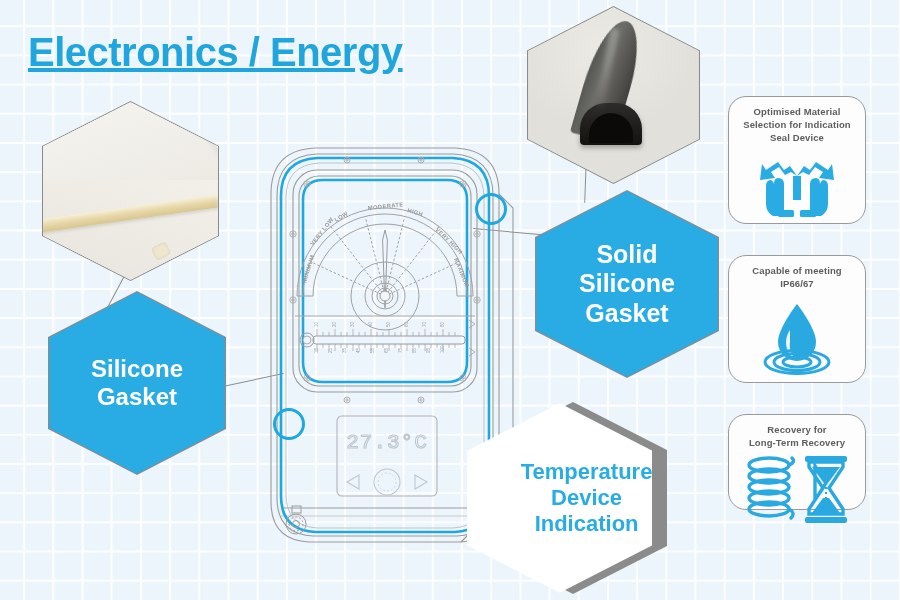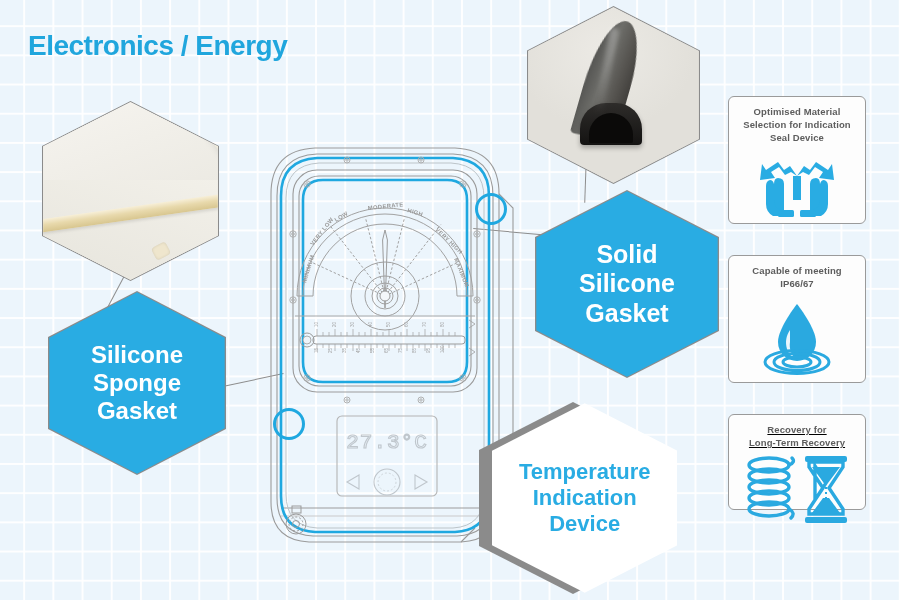--- a/index.html
+++ b/index.html
@@ -16,23 +16,24 @@
       linear-gradient(to right, rgba(255,255,255,.92) 1.5px, transparent 1.5px),
       linear-gradient(to bottom, rgba(255,255,255,.92) 1.5px, transparent 1.5px);
     background-size:29.2px 29.2px;
     background-position:-6px -4px;
     overflow:hidden;
   }
 
   
   #title{
     position:absolute;left:28px;top:30px;
-    font-size:28px;font-weight:bold;letter-spacing:-.5px;
+    font-size:40px;font-weight:bold;letter-spacing:-.5px;
     color:#20a6dd;
     white-space:nowrap;
+    text-decoration:underline;
   }
 
   
   .hex{
     position:absolute;
     clip-path:polygon(50% 0%,100% 25%,100% 75%,50% 100%,0% 75%,0% 25%);
     display:flex;align-items:center;justify-content:center;
     text-align:center;
   }
   .hexborder{
@@ -91,21 +92,21 @@
   
   #device{position:absolute;left:255px;top:130px;width:270px;height:430px;}
   #device svg{display:block;}
 
   
   .card{
     position:absolute;
     width:138px;
     background:#fdfdfd;
     border:1.3px solid #9a9a9a;
-    border-radius:6px;
+    border-radius:18px;
     box-sizing:border-box;
     display:flex;flex-direction:column;align-items:center;
     padding-top:9px;
   }
   .card-text{
     font-size:9.5px;font-weight:bold;color:#5d5d5d;
     text-align:center;line-height:1.35;
     padding:0 8px;
     letter-spacing:.1px;
   }
@@ -382,40 +383,39 @@
       <div style="position:absolute;left:74px;top:20px;width:9px;height:88px;
                   background:linear-gradient(180deg,rgba(255,255,255,.30),rgba(255,255,255,0));
                   border-radius:6px;transform:rotate(11deg);filter:blur(2px);"></div>
     </div>
   </div>
 
   <div class="hexborder" style="left:48px;top:291px;width:178px;height:184px;"></div>
   <div class="hex" id="hex-sponge" style="left:49.3px;top:292.3px;width:175.4px;height:181.4px;">
     <div class="hexlabel" style="font-size:24px;color:#ffffff;">
       <div>Silicone</div>
-      <div>Sponge</div>
       <div>Gasket</div>
     </div>
   </div>
 
   <div class="hexborder" style="left:535px;top:190px;width:184px;height:188px;"></div>
   <div class="hex" id="hex-solid" style="left:536.3px;top:191.3px;width:181.4px;height:185.4px;">
     <div class="hexlabel" style="font-size:25px;color:#ffffff;">
       <div>Solid</div>
       <div>Silicone</div>
       <div>Gasket</div>
     </div>
   </div>
 
   <div class="hexborder" style="left:479px;top:402px;width:188px;height:192px;"></div>
-  <div class="hex" id="hex-temp" style="left:492px;top:403.3px;width:185.4px;height:189.4px;">
+  <div class="hex" id="hex-temp" style="left:467px;top:403.3px;width:185.4px;height:189.4px;justify-content:flex-end;">
     <div class="hexlabel" style="font-size:22px;color:#29ace3;">
       <div>Temperature</div>
+      <div>Device</div>
       <div>Indication</div>
-      <div>Device</div>
     </div>
   </div>
 
   <div class="card" style="left:728px;top:96px;height:128px;">
     <div class="card-text">
       <div>Optimised Material</div>
       <div>Selection for Indication</div>
       <div>Seal Device</div>
     </div>
     <div class="card-icon">
@@ -453,21 +453,21 @@
           <path d="M36 28 C32 34 31 40 33 47 C35 53 39 56 41 56 C37 52 35 46 36 40 Z" fill="#eaf6fd"></path>
 
           <ellipse cx="43" cy="60" rx="14" ry="5" fill="none" stroke="#2aa9e0" stroke-width="3"></ellipse>
           <ellipse cx="43" cy="60" rx="23" ry="8.5" fill="none" stroke="#2aa9e0" stroke-width="3"></ellipse>
           <ellipse cx="43" cy="60" rx="32" ry="11.5" fill="none" stroke="#2aa9e0" stroke-width="3"></ellipse>
         </g>
       </svg>
     </div>
   </div>
 
-  <div class="card" style="left:728px;top:414px;height:96px;text-decoration:underline;">
+  <div class="card" style="left:728px;top:414px;height:96px;">
     <div class="card-text">
       <div>Recovery for</div>
       <div>Long-Term Recovery</div>
     </div>
     <div class="card-icon">
       <svg width="104" height="70" viewBox="0 0 104 70">
 
         <g fill="none" stroke="#2aa9e0" stroke-width="3.4" stroke-linecap="round">
           <ellipse cx="24" cy="10" rx="20" ry="7"></ellipse>
           <ellipse cx="24" cy="21" rx="20" ry="7"></ellipse>

